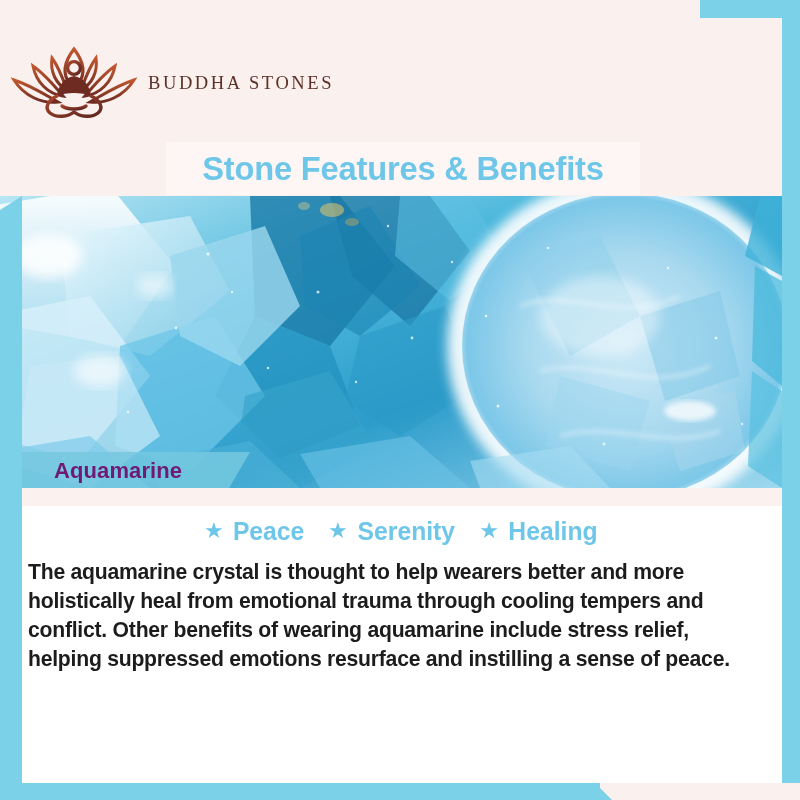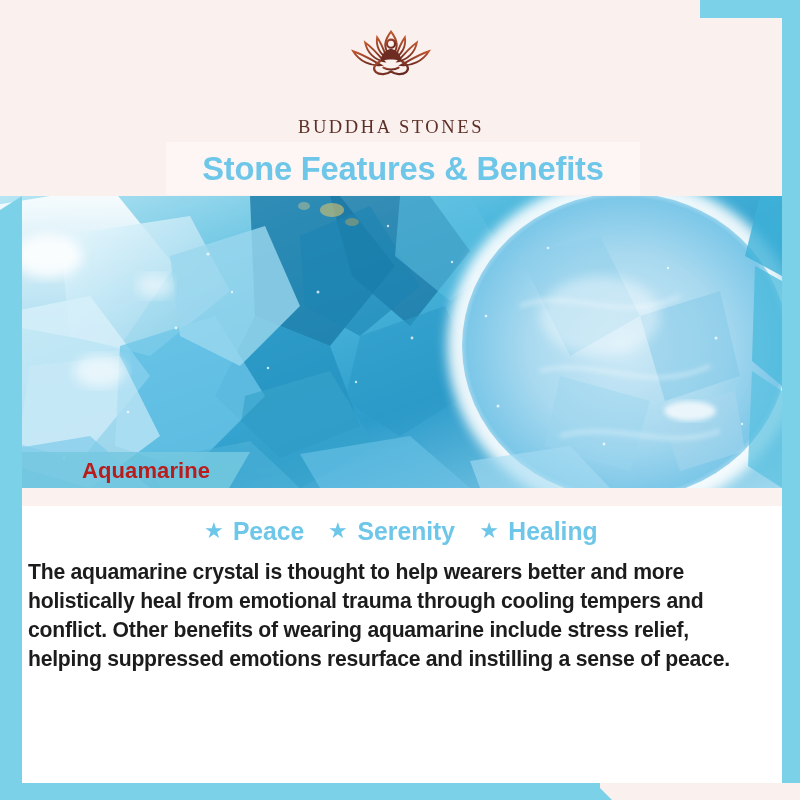--- a/index.html
+++ b/index.html
@@ -38,21 +38,21 @@
   .right-blue-band{
     position:absolute;left:782px;top:0;width:18px;height:800px;background:#7bd2e8;
   }
   .top-blue-band{
     position:absolute;left:700px;top:0;width:100px;height:18px;background:#7bd2e8;
   }
 
   
   .logo-wrap{
     position:absolute;left:0;top:26px;width:782px;height:112px;
-    display:flex;flex-direction:column;align-items:center;justify-content:flex-start;gap:36px;
+    display:flex;flex-direction:row;align-items:center;justify-content:flex-start;
   }
   .logo-mark{width:148px;height:84px;display:block;}
   .logo-text{
     margin-top:2px;
     font-family:"Liberation Serif", serif;
     font-size:18.5px;letter-spacing:2.6px;color:#5d2f27;font-weight:400;
     white-space:nowrap;
   }
 
   
@@ -76,22 +76,22 @@
   .hero svg{display:block;width:100%;height:100%;}
 
   .hero-label{
     position:absolute;left:0px;top:452px;width:250px;height:38px;
     background:rgba(118,200,223,0.86);
     clip-path:polygon(0 0, 250px 0, 228px 38px, 0 38px);
   }
   .hero-label-text{
     position:absolute;left:0px;top:452px;width:250px;height:38px;
     display:flex;align-items:center;
-    padding-left:82px;box-sizing:border-box;
-    color:#b91c1c;font-size:22px;font-weight:700;letter-spacing:0.1px;
+    padding-left:54px;box-sizing:border-box;
+    color:#701a75;font-size:22px;font-weight:700;letter-spacing:0.1px;
     white-space:nowrap;
   }
 
   
   .keywords{
     position:absolute;left:22px;top:512px;width:760px;height:38px;
     display:flex;align-items:center;justify-content:center;gap:22px;
     color:#6ec6e8;
   }
   .kw{display:flex;align-items:center;gap:7px;white-space:nowrap;}

